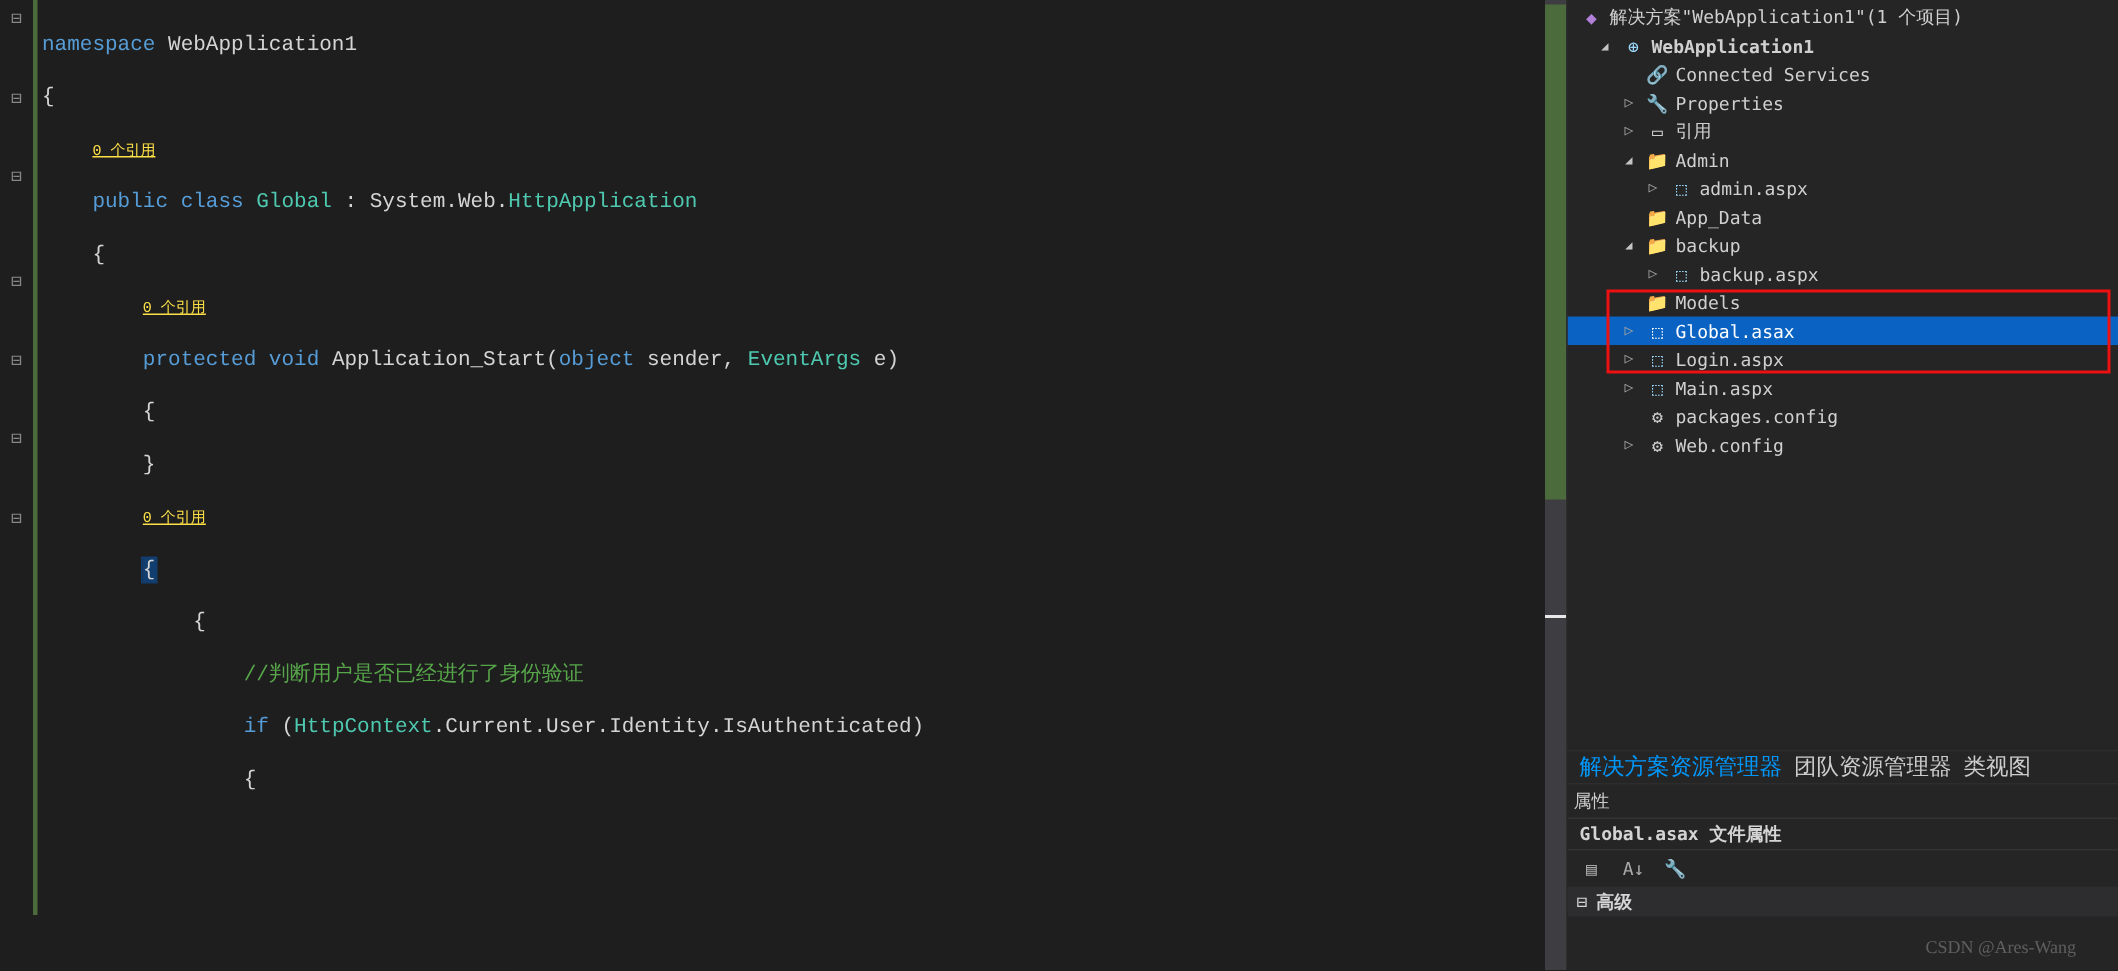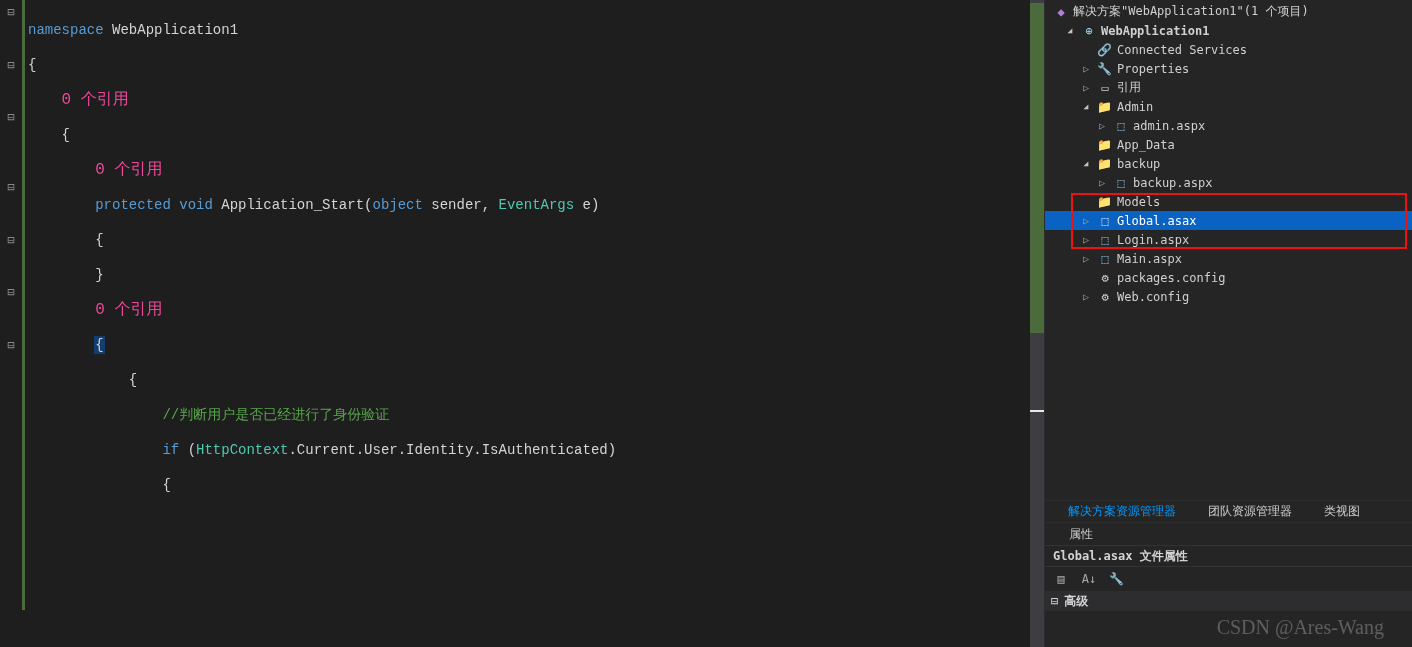--- a/index.html
+++ b/index.html
@@ -9,54 +9,54 @@
   .gutter { width:22px; background:#1e1e1e; color:#888; font-family:Consolas,monospace; font-size:12px; line-height:17.5px; padding-top:4px; text-align:center; user-select:none;}
   .gutter span { display:block; height:17.5px; color:#888;}
   .code-area { flex:1; background:#1e1e1e; font-family:Consolas,"Courier New",monospace; font-size:14px; line-height:17.5px; padding:4px 0 0 6px; position:relative; white-space:pre; overflow:hidden;}
   .code-area .cl { display:block; height:17.5px; white-space:pre;}
   .greenbar { position:absolute; left:0; width:3px; background:#4b6b3c; }
   
   .kw { color:#569cd6;}        
   .type { color:#4ec9b0;}       
   .com { color:#57a64a;}       
   .pl { color:#d4d4d4;}
-  .ref-lens { color:#ec4899; font-size:16px;}  
+  .ref-lens { color:#fde047; font-size:10px;text-decoration:underline;}  
   .brace-hl { background:#113d6f; outline:1px solid #113d6f;}
   .scrollbar-v { width:14px; background:#3e3e42; position:relative;}
   .scrollbar-caret { position:absolute; left:0; right:0; height:2px; background:#e8e8e8; top:410px;}
   
   .side { width:368px; display:flex; flex-direction:column; background:#252526; border-left:1px solid #2d2d2d;}
   .solution { flex:1 1 auto; overflow:hidden; font-size:12px; color:#d4d4d4; position:relative;}
   .tree { padding:2px 0;}
   .tree-row { display:flex; align-items:center; height:19px; padding-left:8px; gap:4px; color:#d0d0d0; white-space:nowrap;}
   .tree-row.sel { background:#0a63c2; color:#fff;}
   .tree-row .exp { width:14px; height:14px; display:inline-flex; align-items:center; justify-content:center; color:#c5c5c5; font-size:9px;}
   .tree-row .exp.tri::before{ content:"▷"; color:#a0a0a0; font-size:10px;}
   .tree-row .exp.trd::before{ content:"◢"; color:#c5c5c5; font-size:8px;}
   .tree-row .icon { width:16px; height:16px; display:inline-flex; align-items:center; justify-content:center; font-size:12px;}
   .tree-row b { font-weight:600;}
   .ind1 { padding-left:18px;} .ind2{padding-left:34px;} .ind3{padding-left:50px;}
   .redbox { position:absolute; border:2px solid #e11; pointer-events:none;}
-  .tabs-bar { height:22px; border-top:1px solid #2d2d2d; display:flex; align-items:center; padding:0 23px; gap:32px; font-size:12px;}
+  .tabs-bar { height:22px; border-top:1px solid #2d2d2d; display:flex; align-items:center; padding:0 8px; gap:8px; font-size:15px;}
   .tabs-bar .tab { color:#cccccc; cursor:pointer;}
   .tabs-bar .tab.active { color:#0097fb;}
   .props-panel { height:125px; border-top:1px solid #2d2d2d; background:#252526; font-size:12px; color:#d4d4d4; display:flex; flex-direction:column;}
-  .props-panel .hdr { height:22px; display:flex; align-items:center; padding:0 24px; color:#ccc;}
+  .props-panel .hdr { height:22px; display:flex; align-items:center; padding:0 4px; color:#ccc;}
   .props-panel .obj { height:22px; display:flex; align-items:center; padding:0 8px; border-top:1px solid #333; border-bottom:1px solid #333;}
   .props-panel .obj b{font-weight:600;}
   .props-panel .tools { height:24px; display:flex; align-items:center; padding:0 6px; gap:8px; color:#aaa;}
   .tools .tbtn{width:20px;height:20px;display:inline-flex;align-items:center;justify-content:center;border:1px solid transparent;}
   .props-panel .cat { height:20px; background:#2d2d30; display:flex; align-items:center; padding:0 6px; gap:6px;}
   .props-panel .row { height:20px; display:flex; align-items:center; padding-left:22px; color:#bbb;}
   .ic-folder{color:#dcb67a;}
   .ic-cs{color:#9cdcfe;}
   .ic-wrench{color:#aaa;}
   .ic-globe{color:#9cdcfe;}
   .ic-vs{color:#b180d7;}
-  .watermark { position:absolute; right:28px; bottom:8px; color:rgba(200,200,200,0.35); font-size:20px; font-family:"Microsoft YaHei";}
+  .watermark { position:absolute; right:28px; bottom:8px; color:rgba(200,200,200,0.35); font-size:12px; font-family:"Microsoft YaHei";}
   .mapstrip{ position:absolute; right:0;top:0;width:14px;height:100%;}
   .mapstrip .mk{position:absolute;left:0;right:0;height:2px;background:#4b6b3c;}
 </style>
 </head>
 <body>
 
 <div class="main">
   <div class="editor-pane">
     <div class="gutter">
       <span>⊟</span>
@@ -91,20 +91,21 @@
         <span></span>
         <span></span>
         <span></span>
         <span></span>
         <span></span>
     </div>
     <div class="code-area">
 <span class="cl"><span class="kw">namespace</span> <span class="pl">WebApplication1</span></span>
 <span class="cl"><span class="pl">{</span></span>
 <span class="cl">    <span class="ref-lens">0 个引用</span></span>
+<span class="cl">    <span class="kw">public class</span> <span class="type">Global</span> <span class="pl">: System.Web.</span><span class="type">HttpApplication</span></span>
 <span class="cl">    {</span>
 <span class="cl">        <span class="ref-lens">0 个引用</span></span>
 <span class="cl">        <span class="kw">protected void</span> <span class="pl">Application_Start(</span><span class="kw">object</span><span class="pl"> sender, </span><span class="type">EventArgs</span><span class="pl"> e)</span></span>
 <span class="cl">        {</span>
 <span class="cl">        }</span>
 <span class="cl">        <span class="ref-lens">0 个引用</span></span>
 <span class="cl">        <span class="brace-hl">{</span></span>
 <span class="cl">            {</span>
 <span class="cl">                <span class="com">//判断用户是否已经进行了身份验证</span></span>
 <span class="cl">                <span class="kw">if</span><span class="pl"> (</span><span class="type">HttpContext</span><span class="pl">.Current.User.Identity.IsAuthenticated)</span></span>

